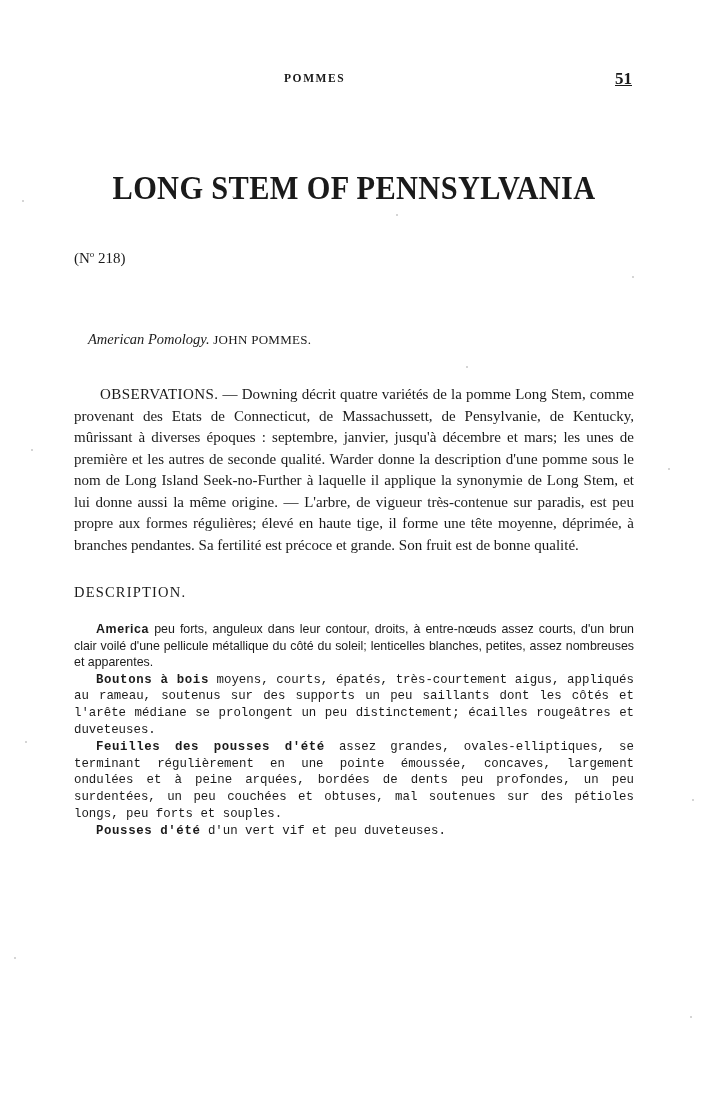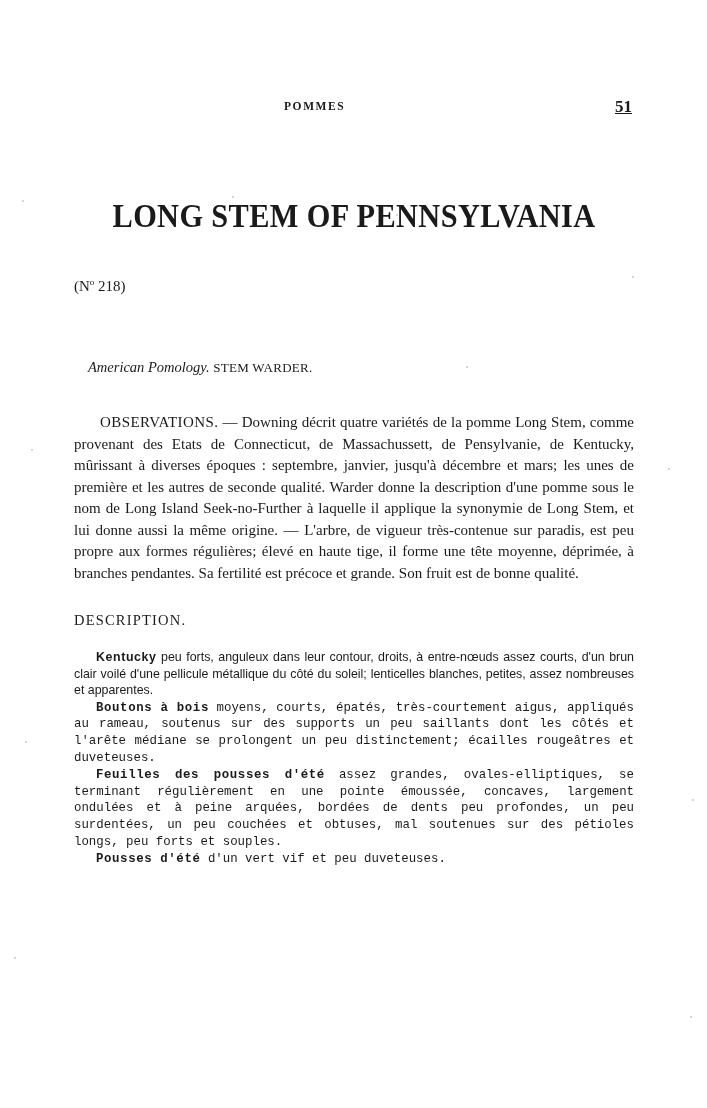--- a/index.html
+++ b/index.html
@@ -31,21 +31,21 @@
   }
 
   .content {
     position: absolute;
     left: 74px;
     top: 0;
     width: 560px;
   }
 
   .running-head {
-    margin-top: 100px;
+    margin-top: 72px;
     position: relative;
     height: 18px;
   }
   .running-head .rh-title {
     position: absolute;
     left: 210px;
     top: 0;
     font-size: 11.5px;
     letter-spacing: 1.6px;
     font-weight: bold;
@@ -159,33 +159,33 @@
     </div>
 
     <h1 class="doc-title">LONG STEM OF PENNSYLVANIA</h1>
 
     <div class="doc-number">
       <span>(N</span><sup>o</sup><span> 218)</span>
     </div>
 
     <div class="refs">
       <div>
-        <span class="it">American Pomology.</span><span class="sc"> STEM WARDER.</span>
+        <span class="it">American Pomology.</span><span class="sc"> JOHN POMMES.</span>
       </div>
     </div>
 
     <div class="obs">
       <span class="sc">OBSERVATIONS.</span><span> — Downing décrit quatre variétés de la pomme Long Stem, comme provenant des Etats de Connecticut, de Massachussett, de Pensylvanie, de Kentucky, mûrissant à diverses époques : septembre, janvier, jusqu'à décembre et mars; les unes de première et les autres de seconde qualité. Warder donne la description d'une pomme sous le nom de Long Island Seek-no-Further à laquelle il applique la synonymie de Long Stem, et lui donne aussi la même origine. — L'arbre, de vigueur très-contenue sur paradis, est peu propre aux formes régulières; élevé en haute tige, il forme une tête moyenne, déprimée, à branches pendantes. Sa fertilité est précoce et grande. Son fruit est de bonne qualité.</span>
     </div>
 
     <h2 class="section-title">DESCRIPTION.</h2>
 
     <div class="desc">
       <p>
-        <span class="lead">Kentucky</span><span> peu forts, anguleux dans leur contour, droits, à entre-nœuds assez courts, d'un brun clair voilé d'une pellicule métallique du côté du soleil; lenticelles blanches, petites, assez nombreuses et apparentes.</span>
+        <span class="lead">America</span><span> peu forts, anguleux dans leur contour, droits, à entre-nœuds assez courts, d'un brun clair voilé d'une pellicule métallique du côté du soleil; lenticelles blanches, petites, assez nombreuses et apparentes.</span>
       </p>
       <p>
         <span class="lead">Boutons à bois</span><span> moyens, courts, épatés, très-courtement aigus, appliqués au rameau, soutenus sur des supports un peu saillants dont les côtés et l'arête médiane se prolongent un peu distinctement; écailles rougeâtres et duveteuses.</span>
       </p>
       <p>
         <span class="lead">Feuilles des pousses d'été</span><span> assez grandes, ovales-elliptiques, se terminant régulièrement en une pointe émoussée, concaves, largement ondulées et à peine arquées, bordées de dents peu profondes, un peu surdentées, un peu couchées et obtuses, mal soutenues sur des pétioles longs, peu forts et souples.</span>
       </p>
       <p>
         <span class="lead">Pousses d'été</span><span> d'un vert vif et peu duveteuses.</span>
       </p>

